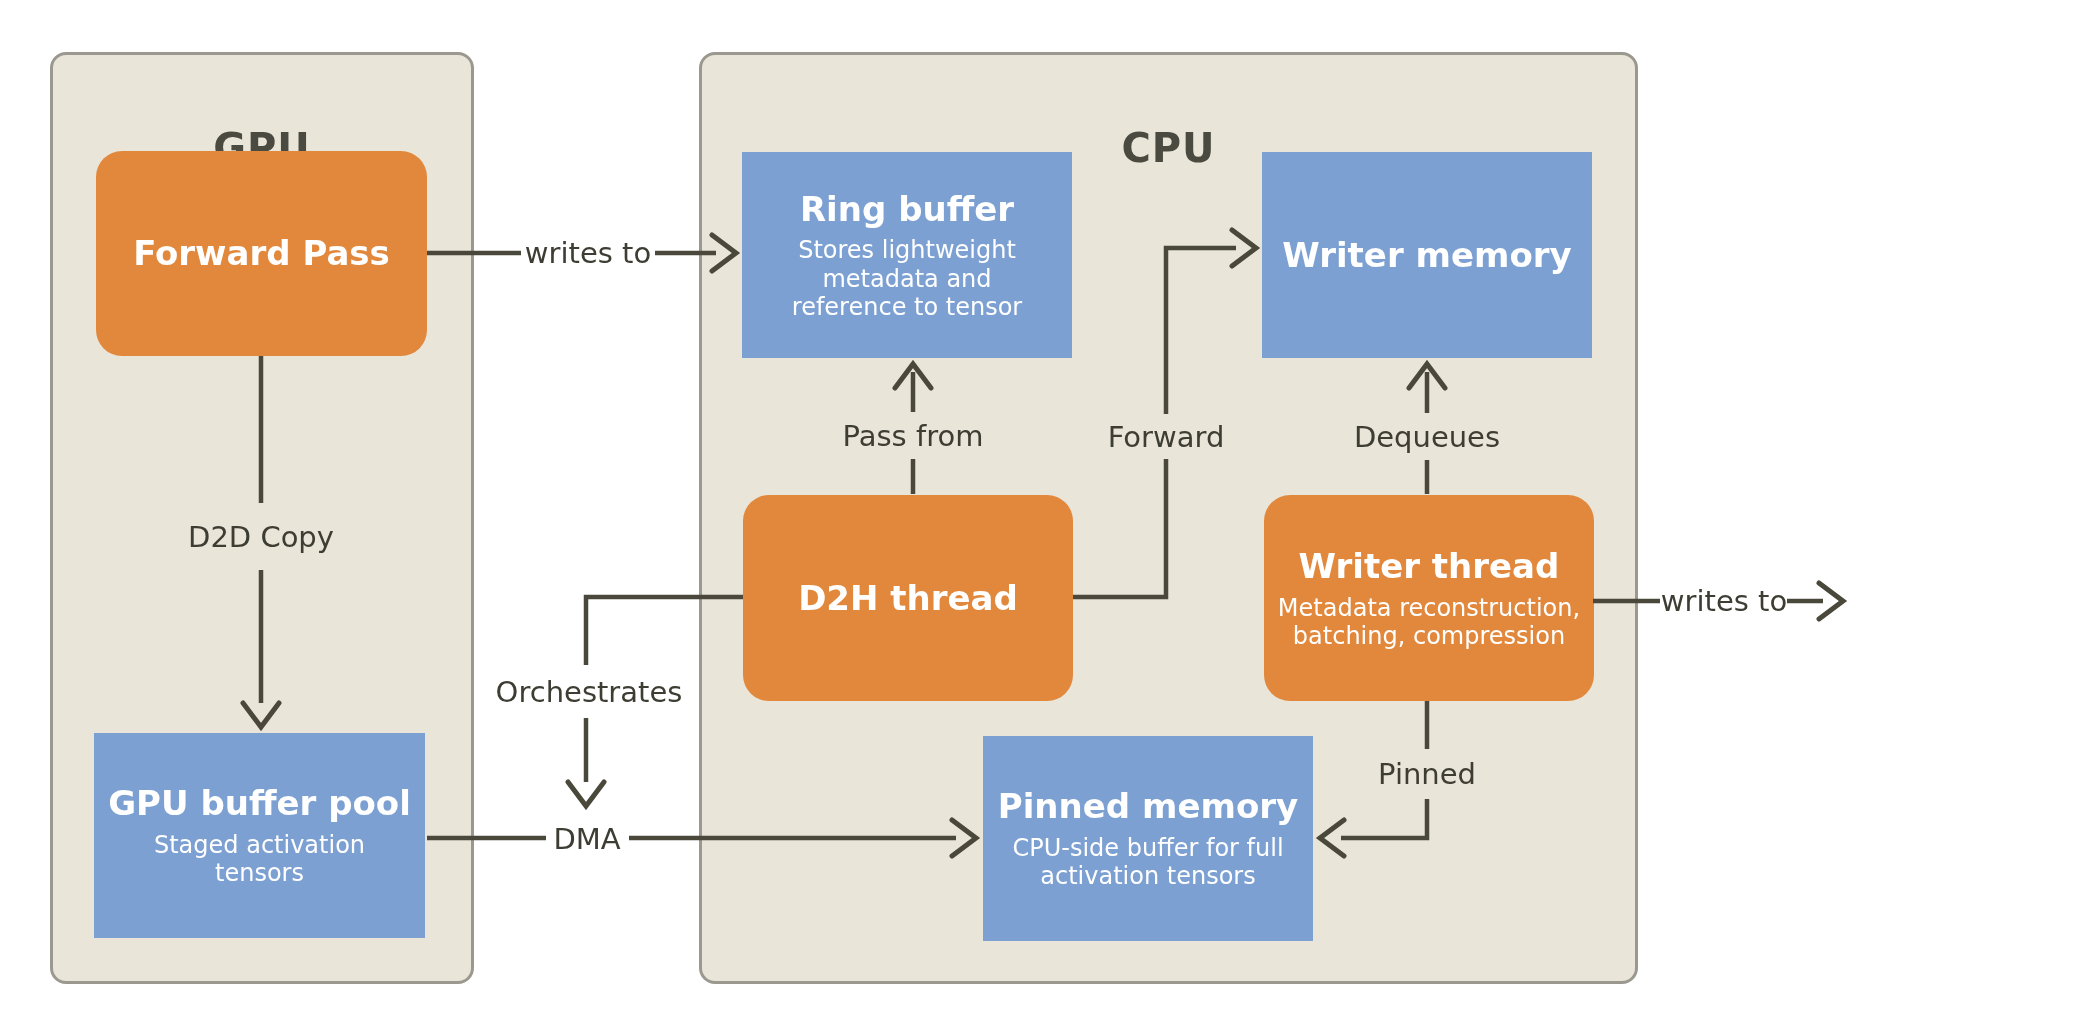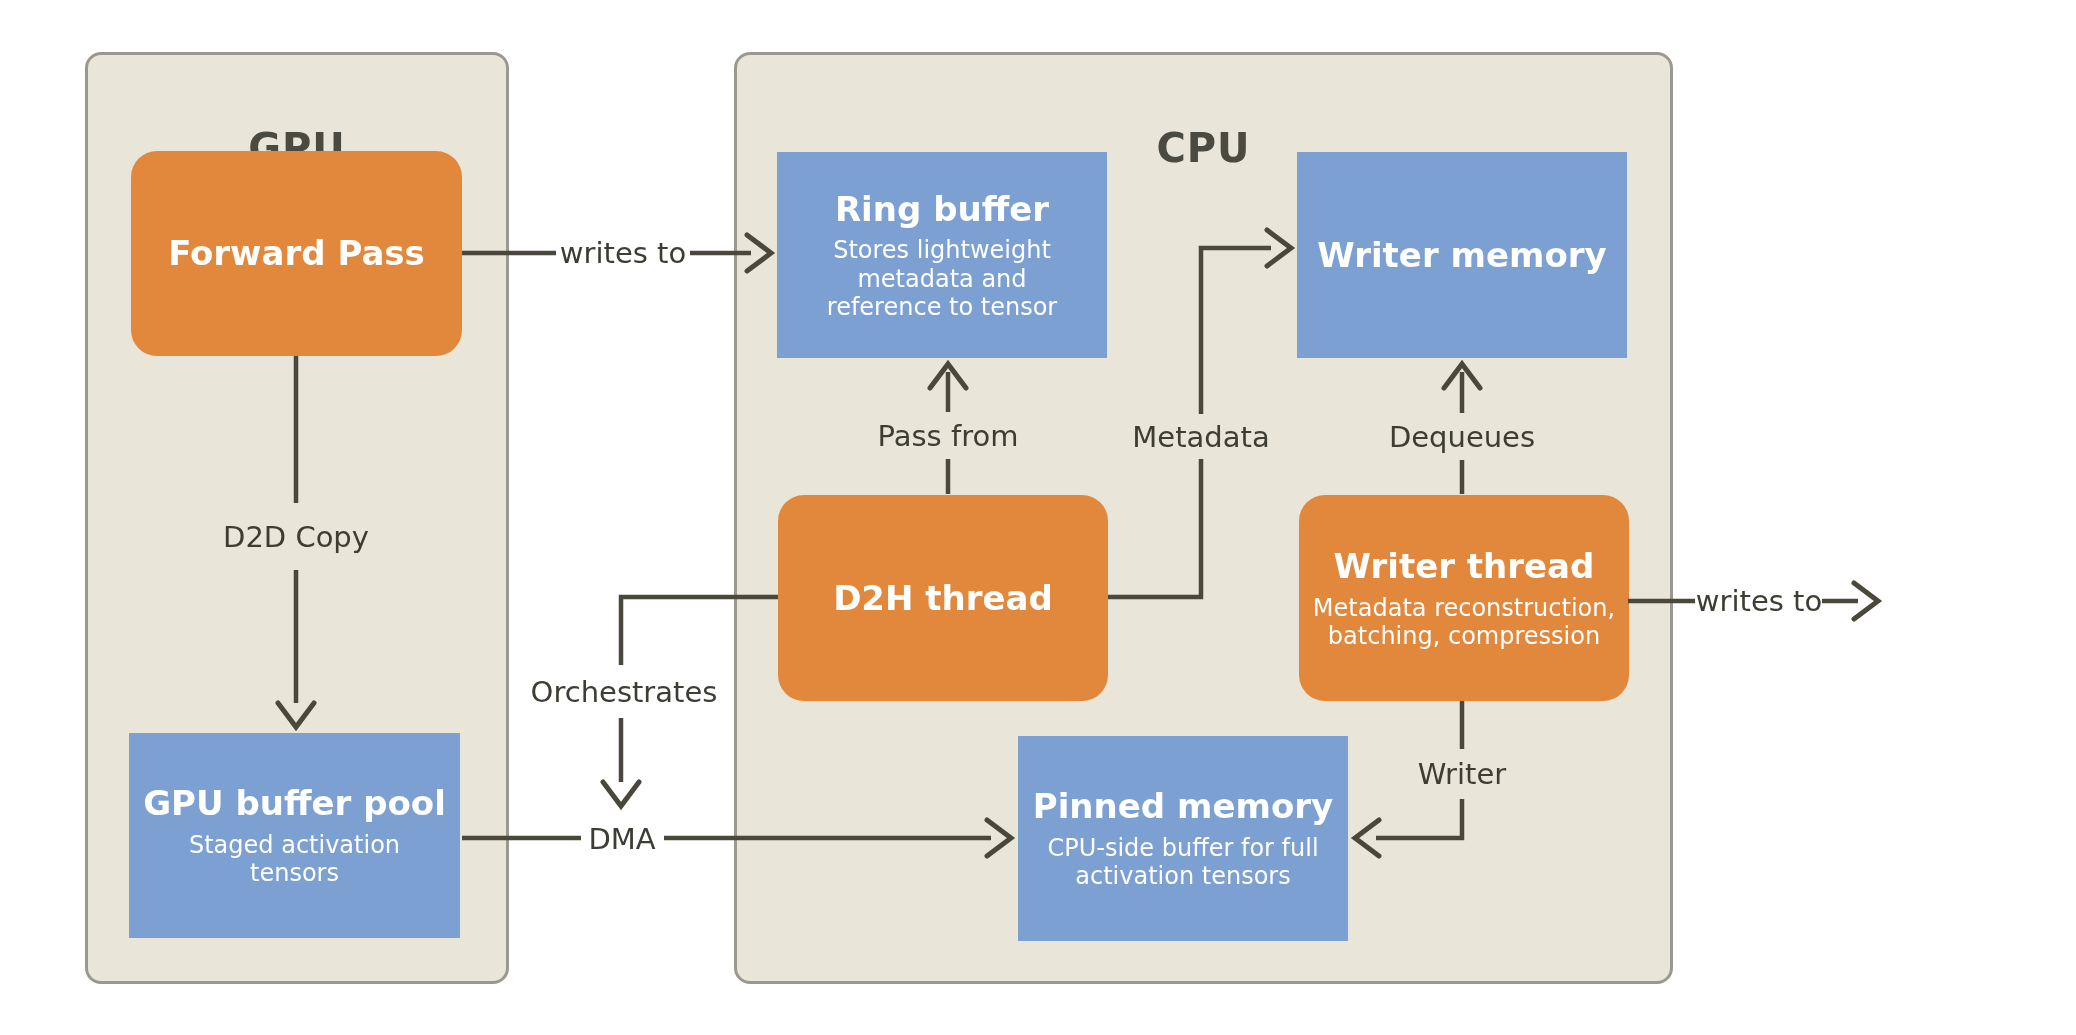--- a/index.html
+++ b/index.html
@@ -3,21 +3,21 @@
 <meta charset="utf-8">
 <style>
   :root{
     --orange:#E2883C; --blue:#7CA0D2; --container-bg:#E9E5D9; --container-border:#9B998F;
     --line:#4A483B; --label:#3E3D33; --heading:#4B4A40; --disk:#9A8E66; --box-text:#FFFFFF;
     --page-bg:#FFFFFF;
   }
   html,body{margin:0;padding:0;background:var(--page-bg);}
   .stage{
     position:relative; width:1852px; height:1035px; background:var(--page-bg);
-    font-family:"DejaVu Sans","Liberation Sans",sans-serif; overflow:hidden;margin-left:35px;
+    font-family:"DejaVu Sans","Liberation Sans",sans-serif; overflow:hidden;
   }
   .container{
     position:absolute; background:var(--container-bg);
     border:3px solid var(--container-border); border-radius:16px; box-sizing:border-box;
   }
   .container-title{
     position:absolute; left:0; right:0; top:70px; text-align:center;
     font-size:40px; font-weight:700; color:var(--heading); letter-spacing:1px;
   }
   .node{
@@ -144,22 +144,22 @@
     <g>
       <path fill="var(--disk)" d="M1870,528 A77,27 0 0 0 2024,528 L2024,652 L1978,691 L1917,691 L1870,652 Z"></path>
       <ellipse cx="1947" cy="521" rx="80" ry="29" fill="var(--page-bg)"></ellipse>
       <ellipse cx="1947" cy="517" rx="77" ry="26" fill="var(--disk)"></ellipse>
     </g>
   </svg>
 
   <div class="edge-label" style="left:588px;top:253px">writes to</div>
   <div class="edge-label" style="left:261px;top:537px">D2D Copy</div>
   <div class="edge-label" style="left:913px;top:436px">Pass from</div>
-  <div class="edge-label" style="left:1166px;top:437px">Metadata</div>
+  <div class="edge-label" style="left:1166px;top:437px">Forward</div>
   <div class="edge-label" style="left:1427px;top:437px">Dequeues</div>
   <div class="edge-label" style="left:589px;top:692px">Orchestrates</div>
   <div class="edge-label" style="left:587px;top:839px">DMA</div>
-  <div class="edge-label" style="left:1427px;top:774px">Writer</div>
+  <div class="edge-label" style="left:1427px;top:774px">Pinned</div>
   <div class="edge-label" style="left:1724px;top:601px">writes to</div>
 
   <div class="disk-label" style="left:1947px;top:608px">Disk</div>
 
 </div>
 
 </body></html>

